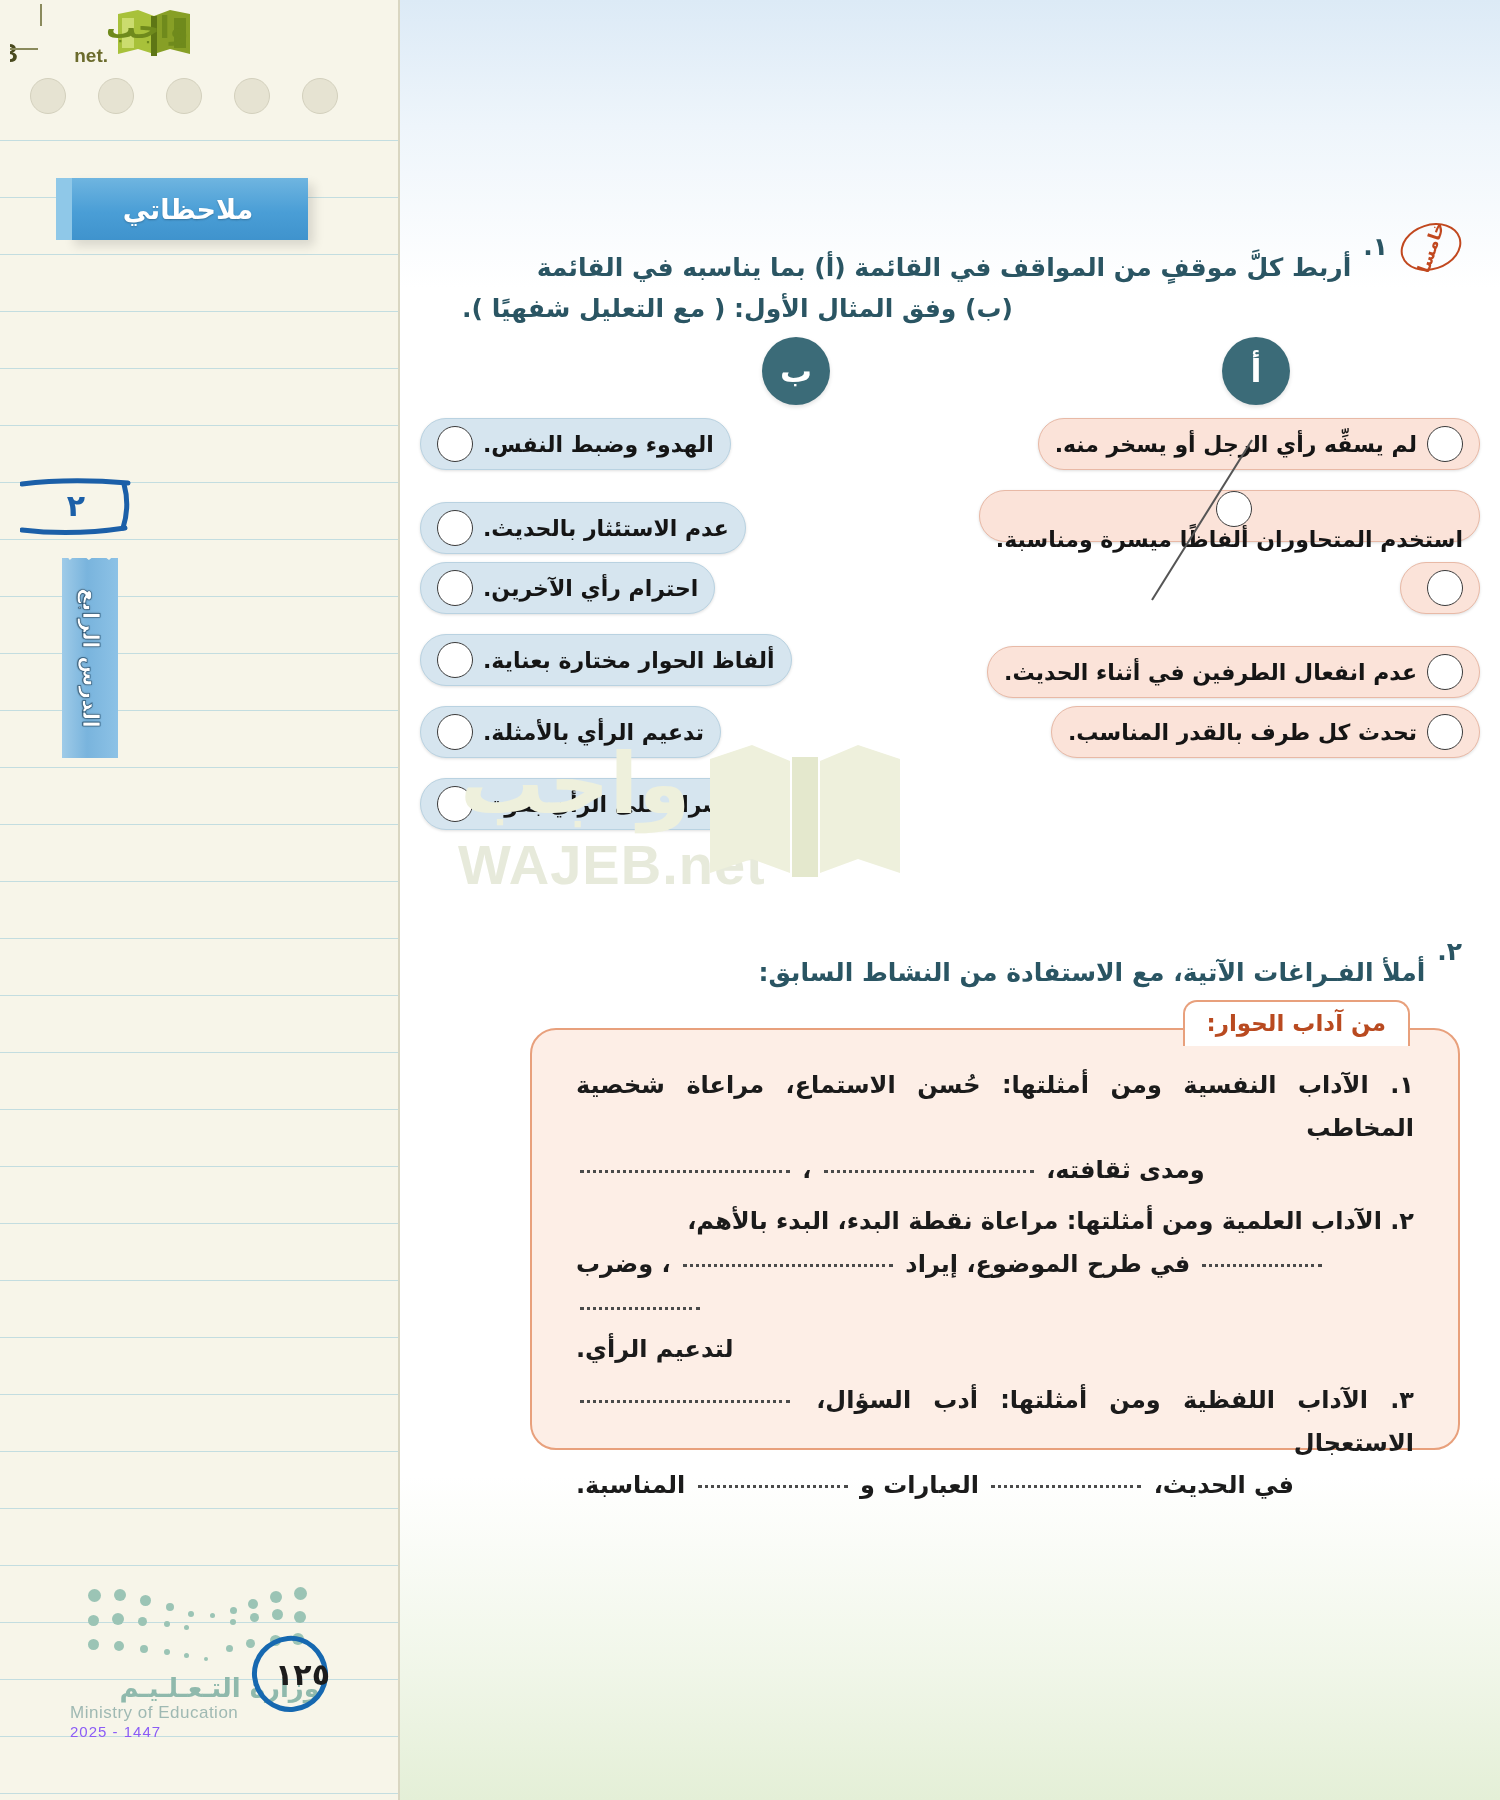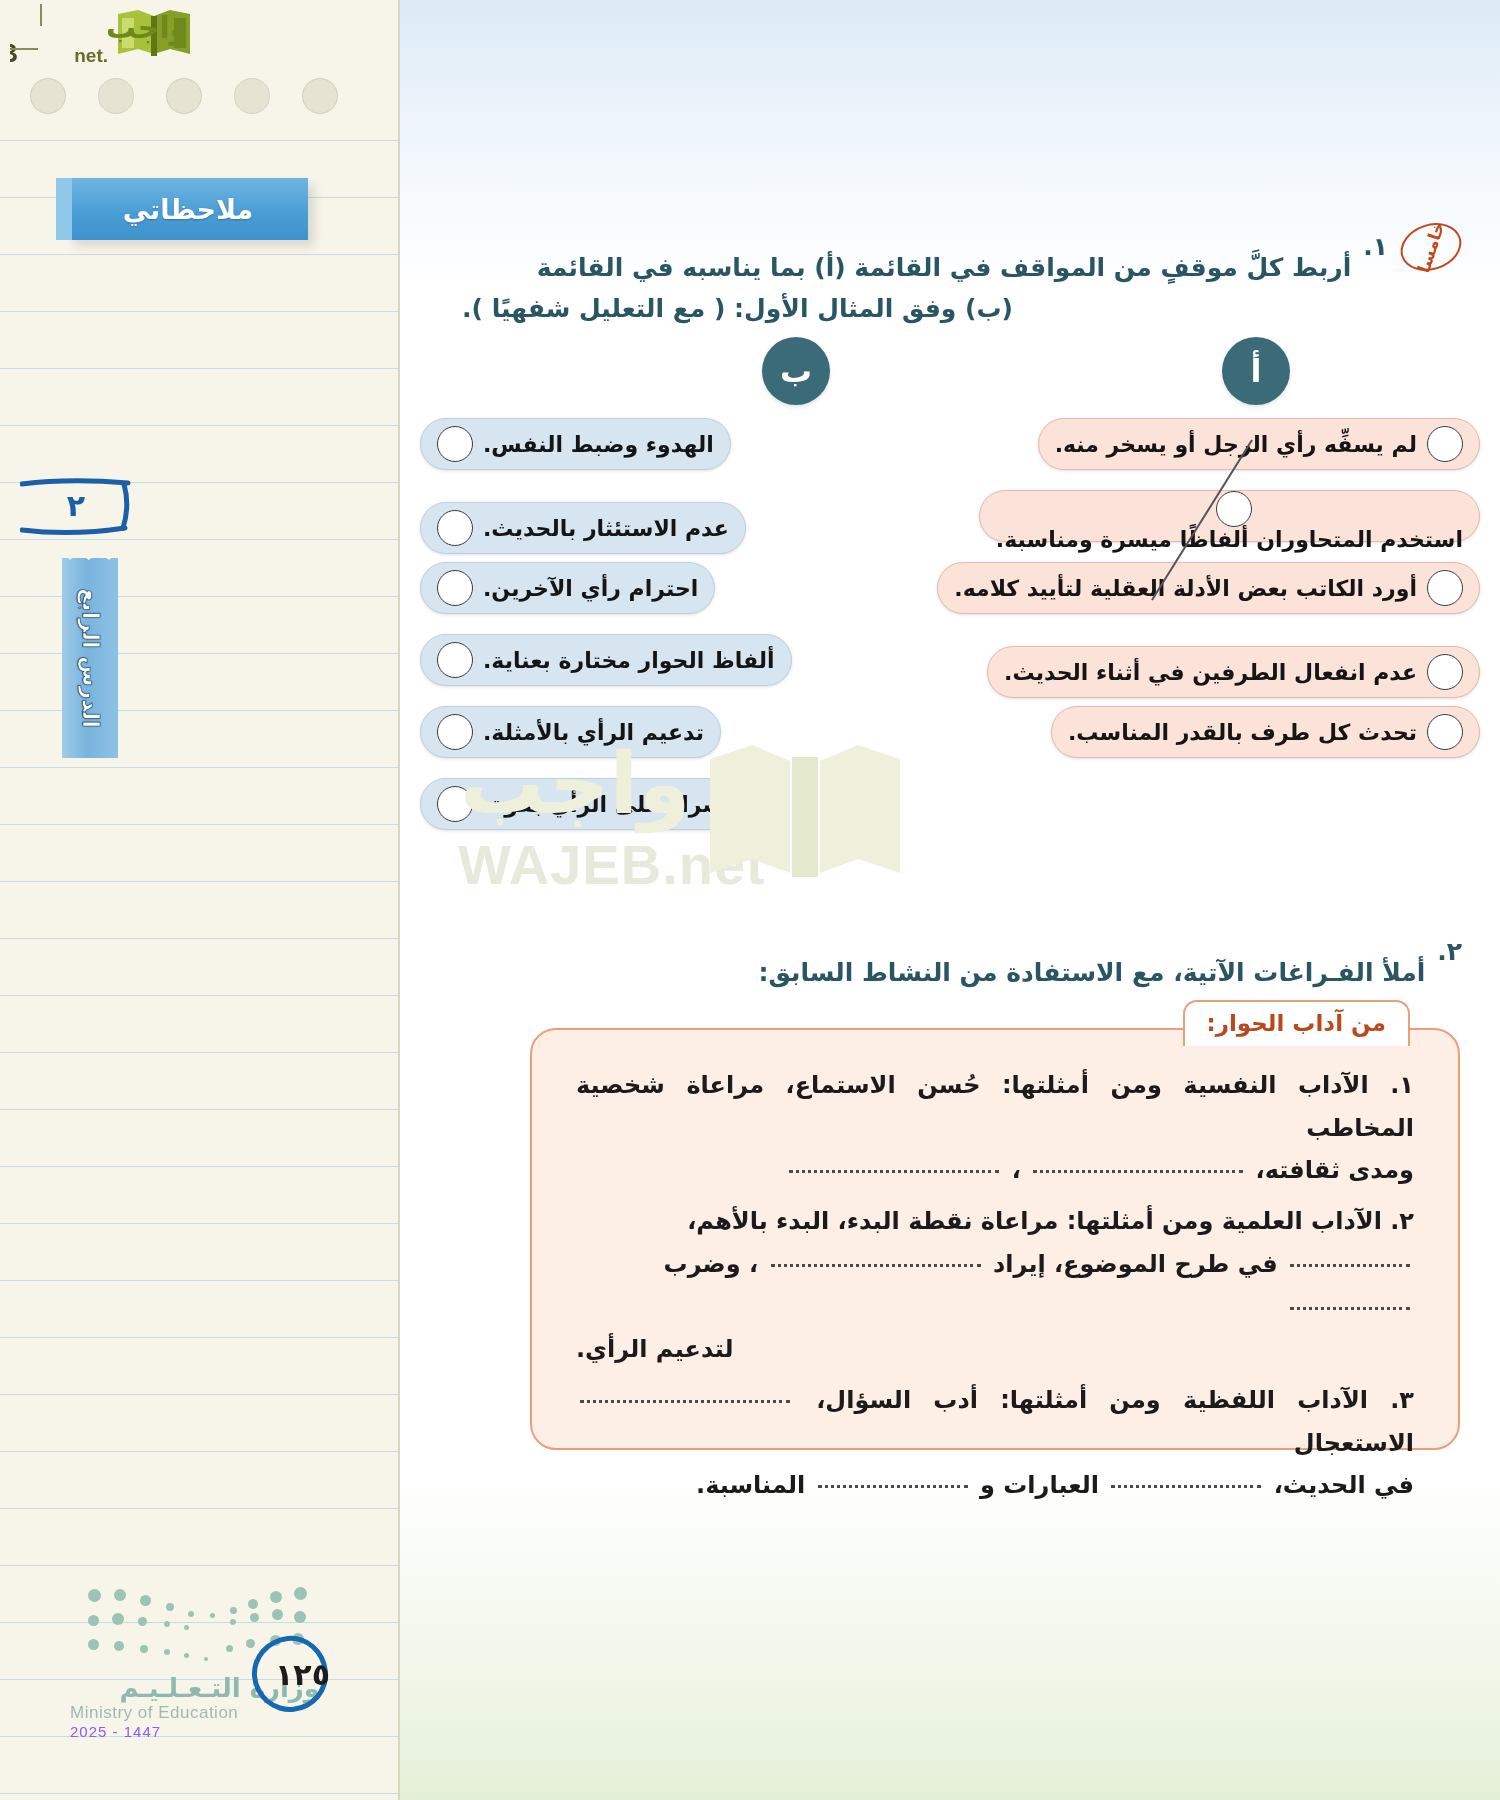--- a/index.html
+++ b/index.html
@@ -342,21 +342,21 @@
     z-index: 6;
   }
   .ans-item {
     font-size: 24px;
     font-weight: bold;
     color: #1b1b1b;
     line-height: 1.78;
     margin-bottom: 8px;
     text-align: justify;
   }
-  .ans-item .row2 { display: block; text-align: right; }
+  .ans-item .row2 { display: block; text-align: left; }
   .ans-item .row2b { display: block; text-align: left; }
   .blank {
     display: inline-block;
     min-width: 150px;
     border-bottom: 3px dotted #4a4a4a;
     vertical-align: 5px;
     height: 10px;
     margin: 0 4px;
   }
   .blank.w-lg { min-width: 210px; }
@@ -555,21 +555,20 @@
         <div class="pill pill-a" style="top: 418px;">
           <span class="knob"></span>
           <span class="ptxt">لم يسفِّه رأي الرجل أو يسخر منه.</span>
         </div>
         <div class="pill pill-a" style="top: 490px; flex-direction: column;">
           <span class="knob"></span>
           <span class="ptxt">استخدم المتحاوران ألفاظًا ميسرة ومناسبة.</span>
         </div>
         <div class="pill pill-a" style="top: 562px;">
           <span class="knob"></span>
-          <span class="ptxt">أورد الكاتب بعض الأدلة العقلية لتأييد كلامه.</span>
         </div>
         <div class="pill pill-a" style="top: 646px;">
           <span class="knob"></span>
           <span class="ptxt">عدم انفعال الطرفين في أثناء الحديث.</span>
         </div>
         <div class="pill pill-a" style="top: 706px;">
           <span class="knob"></span>
           <span class="ptxt">تحدث كل طرف بالقدر المناسب.</span>
         </div>
       </div>

